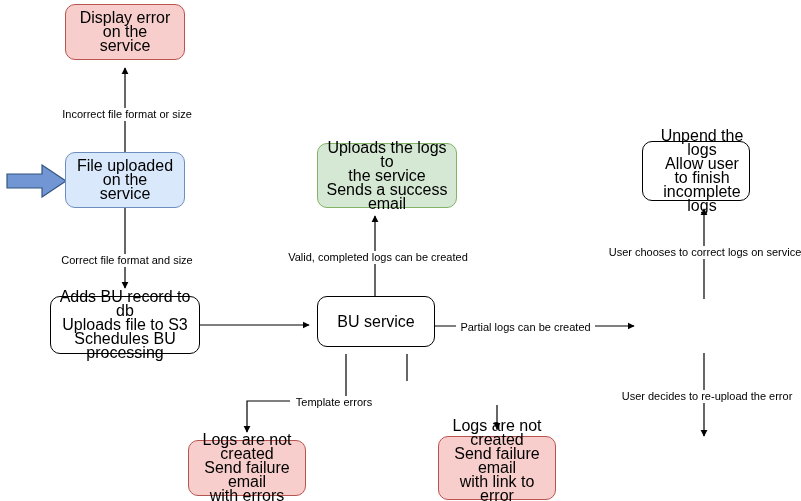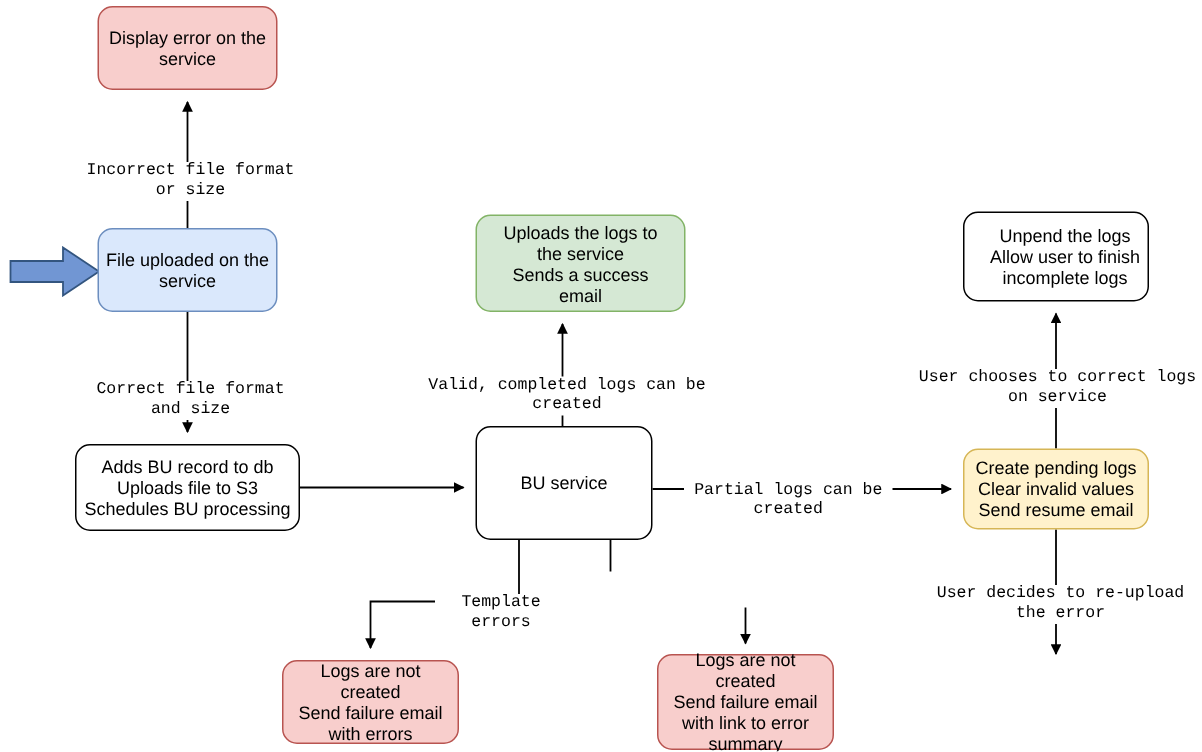--- a/index.html
+++ b/index.html
@@ -27,42 +27,41 @@
   }
   .node {
     position: absolute;
     box-sizing: border-box;
     border-radius: 10px;
     border: 1px solid #000000;
     display: flex;
     align-items: center;
     justify-content: center;
     text-align: center;
-    font-size: 12px;
+    font-size: 16px;
     line-height: 14px;
     color: #000000;
     white-space: pre-line;
     padding: 2px 4px;
   }
   .node.pink   { background: #f8cecc; border-color: #b85450; }
   .node.green  { background: #d5e8d4; border-color: #82b366; }
   .node.blue   { background: #dae8fc; border-color: #6c8ebf; }
   .node.yellow { background: #fff2cc; border-color: #d6b656; }
   .node.white  { background: #ffffff; border-color: #000000; }
 
   .edge-label {
     position: absolute;
     font-size: 11px;
     line-height: 13px;
     color: #000000;
     background: #ffffff;
     text-align: center;
     white-space: pre-line;
     padding: 0 2px;
-    font-family: Liberation Mono, monospace;
   }
   .block-arrow {
     position: absolute;
   }
 </style>
 </head>
 <body>
 
 <div id="canvas">
 
@@ -123,29 +122,26 @@
 
   <div class="node white" style="left:50px; top:296px; width:150px; height:58px;">Adds BU record to db
 Uploads file to S3
 Schedules BU processing</div>
 
   <div class="node green" style="left:317px; top:143px; width:140px; height:65px;">Uploads the logs to
 the service
 Sends a success
 email</div>
 
-  <div class="node white" style="left:317px; top:284px; width:118px; height:76px;">BU service</div>
+  <div class="node white" style="left:317px; top:296px; width:118px; height:51px;">BU service</div>
 
-  <div class="node white" style="left:642px; top:141px; width:124px; height:60px;padding-left:16px;">Unpend the logs
+  <div class="node white" style="left:642px; top:141px; width:108px; height:60px;padding-left:16px;">Unpend the logs
 Allow user to finish
 incomplete logs</div>
 
-  <div class="node yellow" style="left:642px; top:299px; width:124px; height:54px;">Create pending logs
-Clear invalid values
-Send resume email</div>
 
   <div class="node pink" style="left:188px; top:440px; width:118px; height:56px;">Logs are not created
 Send failure email
 with errors</div>
 
   <div class="node pink" style="left:438px; top:436px; width:118px; height:64px;">Logs are not created
 Send failure email
 with link to error
 summary</div>
 

